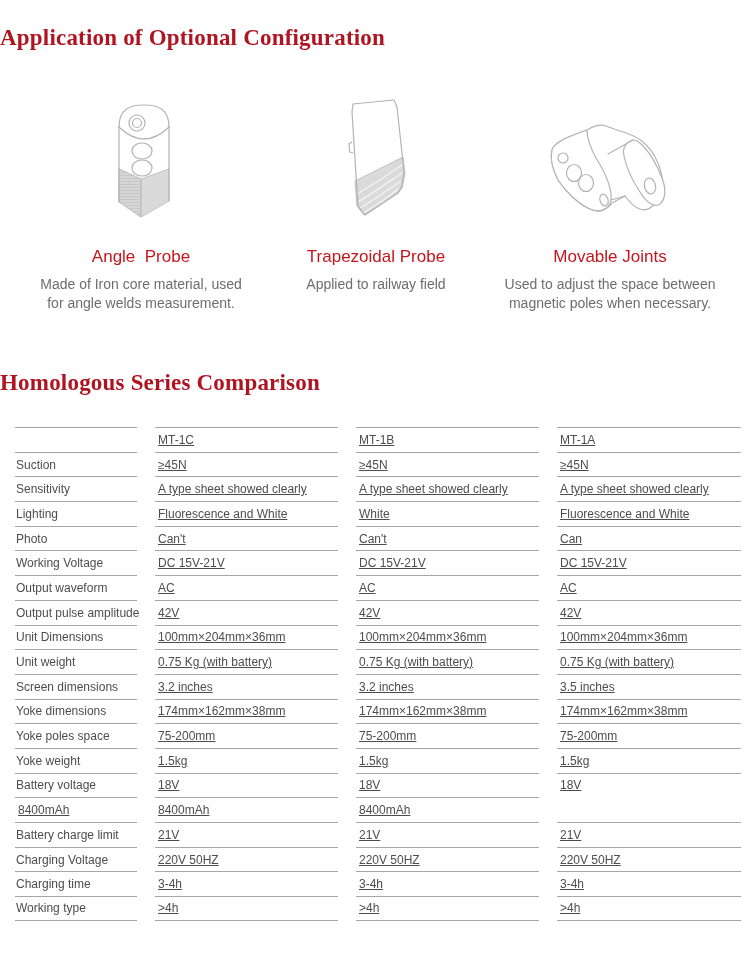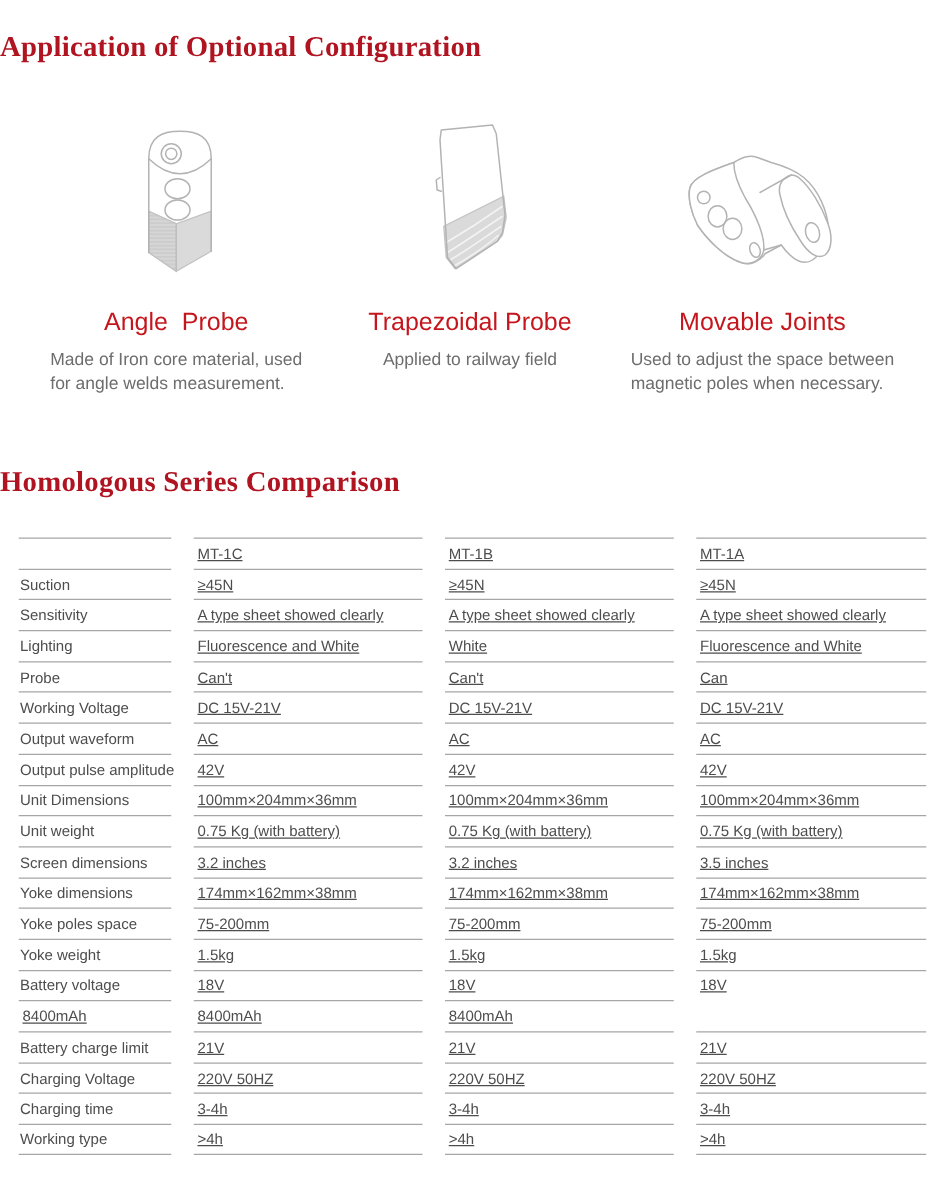--- a/index.html
+++ b/index.html
@@ -25,30 +25,30 @@
   .feature{display:flex;flex-direction:column;align-items:center;}
   .feature.f1{width:282px;}
   .feature.f2{width:188px;}
   .feature.f3{width:280px;}
   .figure{
     height:125px;
     display:flex;align-items:flex-start;justify-content:center;
   }
   .f-name{
     margin-top:28px;
-    font-size:20px;
+    font-size:17px;
     color:var(--feature-red,#c4161c);
     white-space:pre;
   }
   .f-desc{
     margin-top:8px;
     font-size:14px;
     line-height:19px;
     color:#6d6d6d;
-    text-align:left;
+    text-align:center;
   }
   .f-desc.center{text-align:center;}
   
   #cmp-title{margin-top:57px;}
   .cmp-table{
     margin:31px 0 0 15px;
     width:726px;
   }
   .t-row{
     display:grid;
@@ -207,21 +207,21 @@
       <div class="cell value-cell">A type sheet showed clearly</div>
       <div class="cell value-cell">A type sheet showed clearly</div>
     </div>
     <div class="t-row">
       <div class="cell label-cell">Lighting</div>
       <div class="cell value-cell">Fluorescence and White</div>
       <div class="cell value-cell">White</div>
       <div class="cell value-cell">Fluorescence and White</div>
     </div>
     <div class="t-row">
-      <div class="cell label-cell">Probe</div>
+      <div class="cell label-cell">Photo</div>
       <div class="cell value-cell">Can't</div>
       <div class="cell value-cell">Can't</div>
       <div class="cell value-cell">Can</div>
     </div>
     <div class="t-row">
       <div class="cell label-cell">Working Voltage</div>
       <div class="cell value-cell">DC 15V-21V</div>
       <div class="cell value-cell">DC 15V-21V</div>
       <div class="cell value-cell">DC 15V-21V</div>
     </div>

